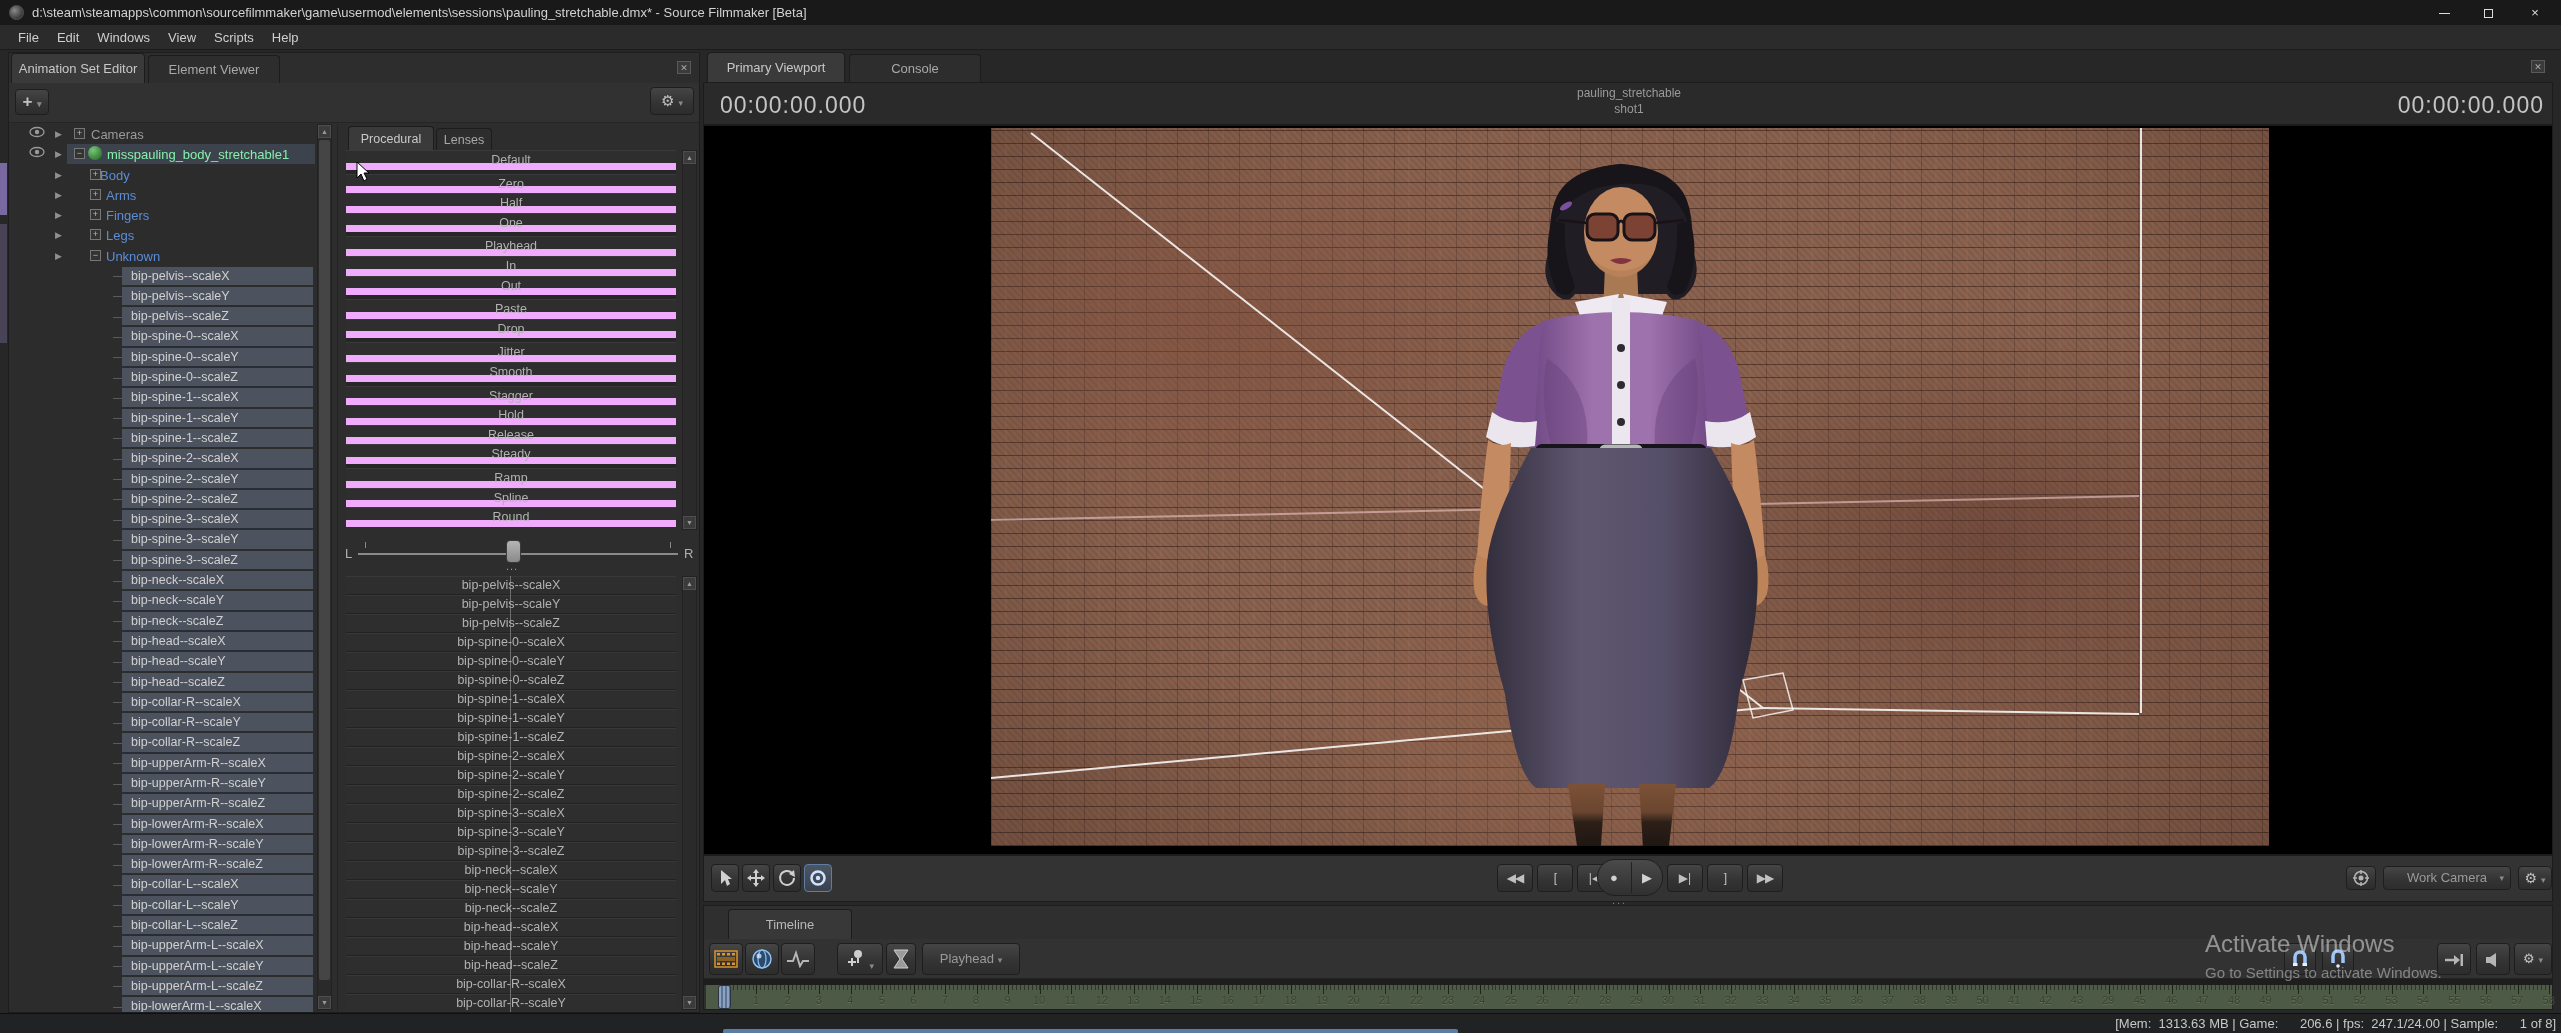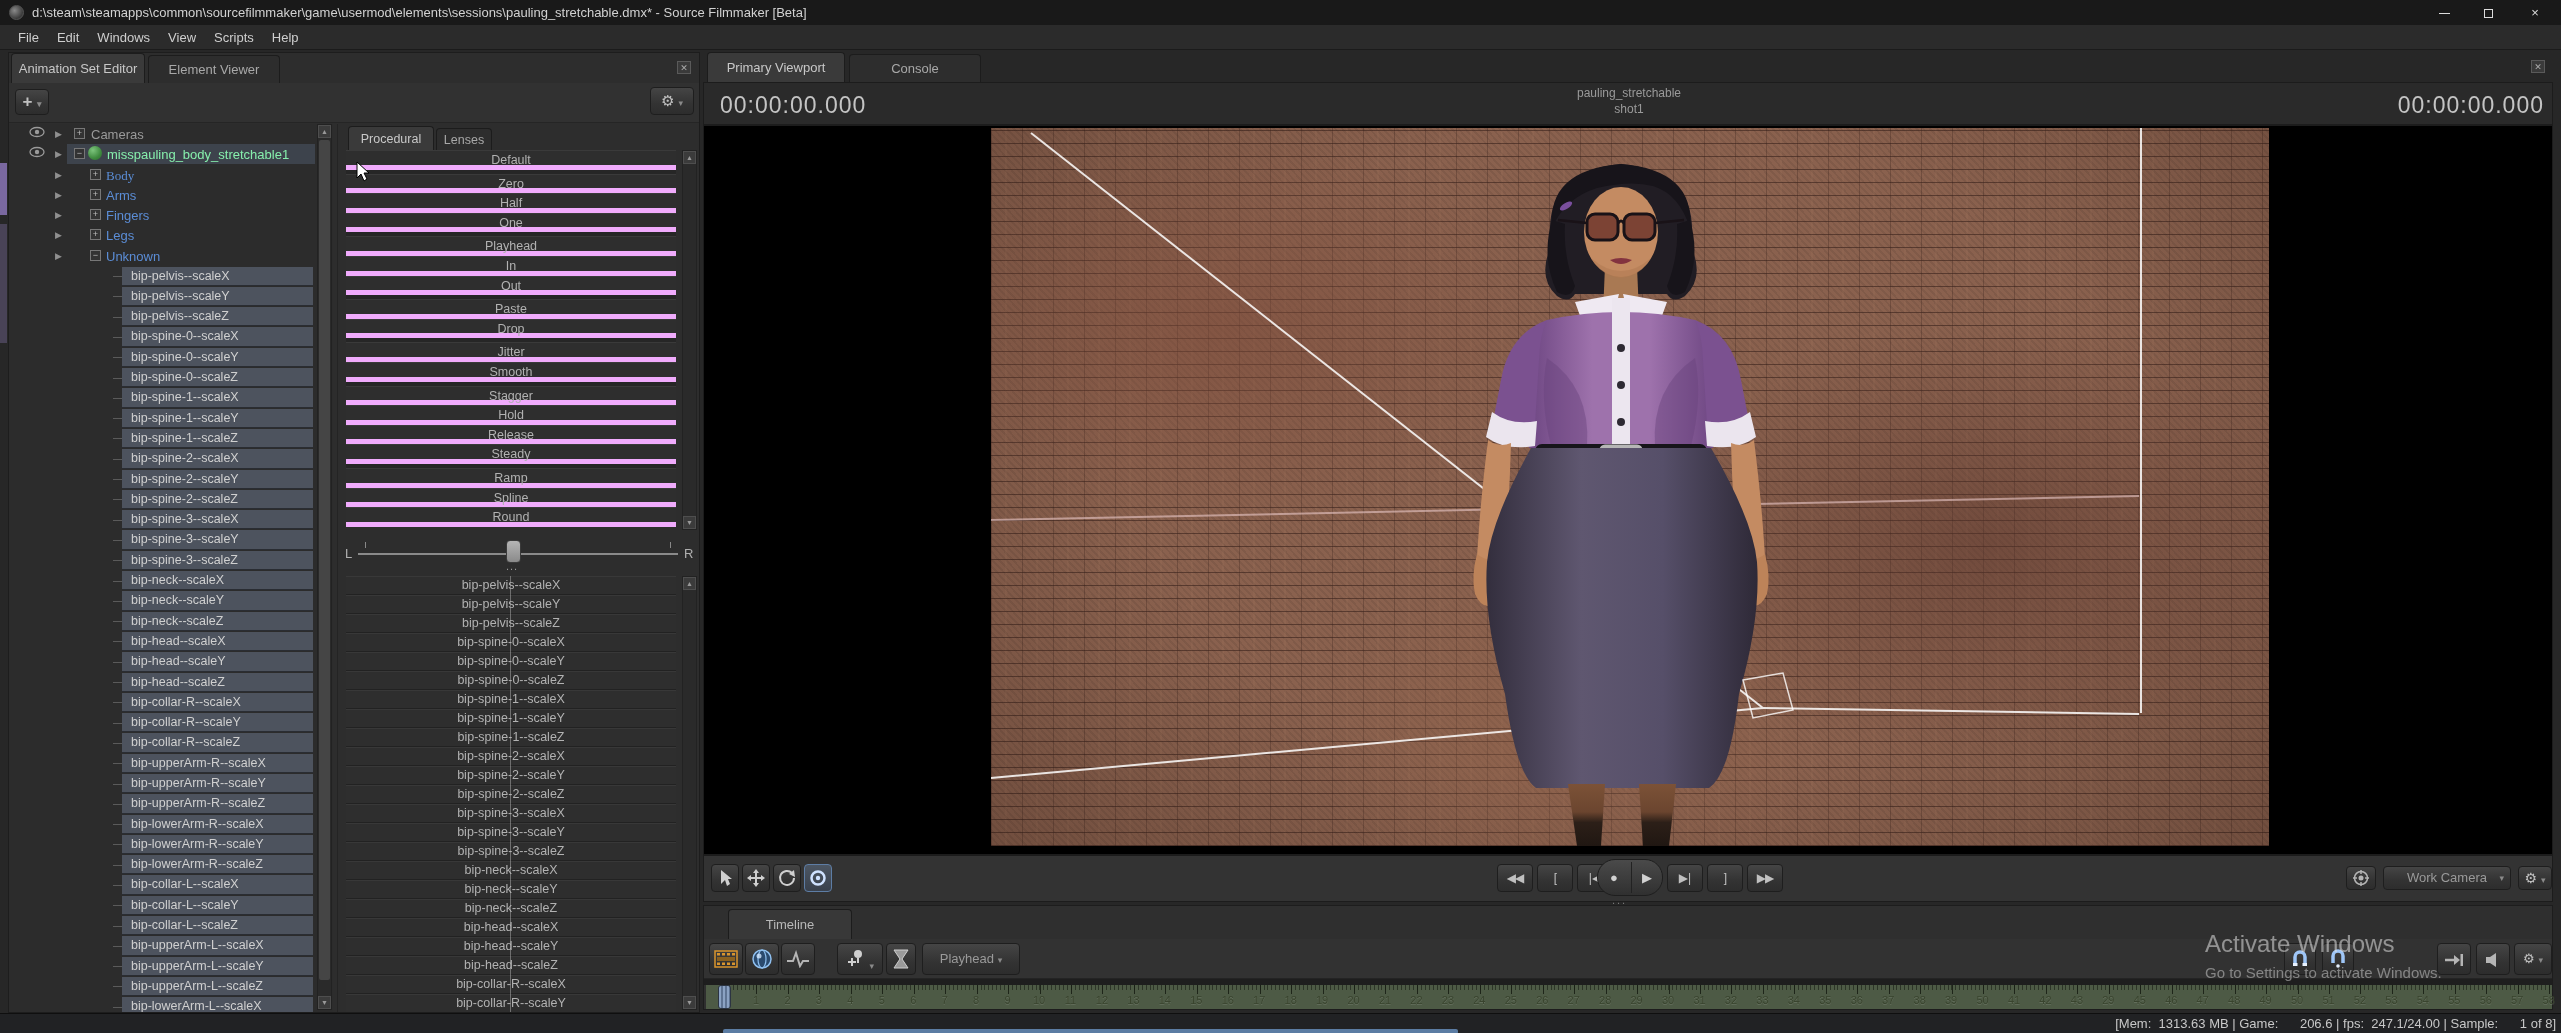--- a/index.html
+++ b/index.html
@@ -60,21 +60,21 @@
     border-bottom:1px solid #2a2d33; color:#d0d0d0; font-size:12.5px; line-height:19px; padding-left:9px; }
   .chan-dash { position:absolute; left:104px; top:10px; width:9px; height:1px; background:#5a5a5a; }
   #tree-scroll { left:308px; top:71px; height:886px; }
 
   
   #preset-panel { position:absolute; left:328px; top:71px; width:362px; height:888px; background:#2d2d2d; border-left:1px solid #242424; }
   #tab-procedural { left:10px; top:2px; width:86px; height:24px; line-height:24px; font-size:12.5px; }
   #tab-lenses { left:98px; top:4px; width:56px; height:22px; line-height:22px; font-size:12.5px; }
   #preset-list { position:absolute; left:8px; top:26px; width:330px; }
   .preset-row { position:relative; height:19.6px; background:#2e2e2e; border-top:1px solid #3a3a3a;
-    border-bottom:5px solid #f0abfc; color:#b2b2b2; text-align:center; line-height:18px; font-size:12.5px; }
+    border-bottom:7px solid #f0abfc; color:#b2b2b2; text-align:center; line-height:18px; font-size:12.5px; }
   .preset-gap { height:4px; background:#262626; }
   #preset-scroll { left:344px; top:26px; height:380px; }
   
   #preset-slider { position:absolute; left:0; top:414px; width:360px; height:36px; }
   #slider-l { position:absolute; left:7px; top:8px; color:#b0b0b0; }
   #slider-r { position:absolute; left:346px; top:8px; color:#b0b0b0; }
   #slider-track { position:absolute; left:20px; top:15px; width:320px; height:2px; background:#8a8a8a; }
   .slider-tick { position:absolute; top:4px; width:1px; height:6px; background:#888; }
   #slider-handle { position:absolute; left:168px; top:2px; width:15px; height:23px; border-radius:4px;
     background:linear-gradient(#b5b5b5,#8a8a8a); border:1px solid #3a3a3a; }
@@ -199,21 +199,21 @@
               <circle cx="8" cy="6" r="2.2" fill="#9a9a9a"></circle>
             </svg></div>
           <div class="tr-arrow">▶</div>
           <div class="tr-exp" style="left: 65px;">−</div>
           <div class="tr-icon" style="left: 79px; width: 14px; height: 14px; border-radius: 50%; background: radial-gradient(circle at 35% 30%, rgb(124, 196, 124), rgb(63, 138, 63) 60%, rgb(44, 107, 44));"></div>
           <div class="tr-label lbl-white" style="left: 98px;">misspauling_body_stretchable1</div>
         </div>
         <div class="tree-row">
           <div class="tr-arrow">▶</div>
           <div class="tr-exp" style="left: 81px;">+</div>
-          <div class="tr-label lbl-blue" style="left: 97px; font-family: Liberation Serif, serif;">Body</div>
+          <div class="tr-label lbl-blue" style="left: 91px;">Body</div>
         </div>
         <div class="tree-row">
           <div class="tr-arrow">▶</div>
           <div class="tr-exp" style="left: 81px;">+</div>
           <div class="tr-label lbl-blue" style="left: 97px;">Arms</div>
         </div>
         <div class="tree-row">
           <div class="tr-arrow">▶</div>
           <div class="tr-exp" style="left: 81px;">+</div>
           <div class="tr-label lbl-blue" style="left: 97px;">Fingers</div>

